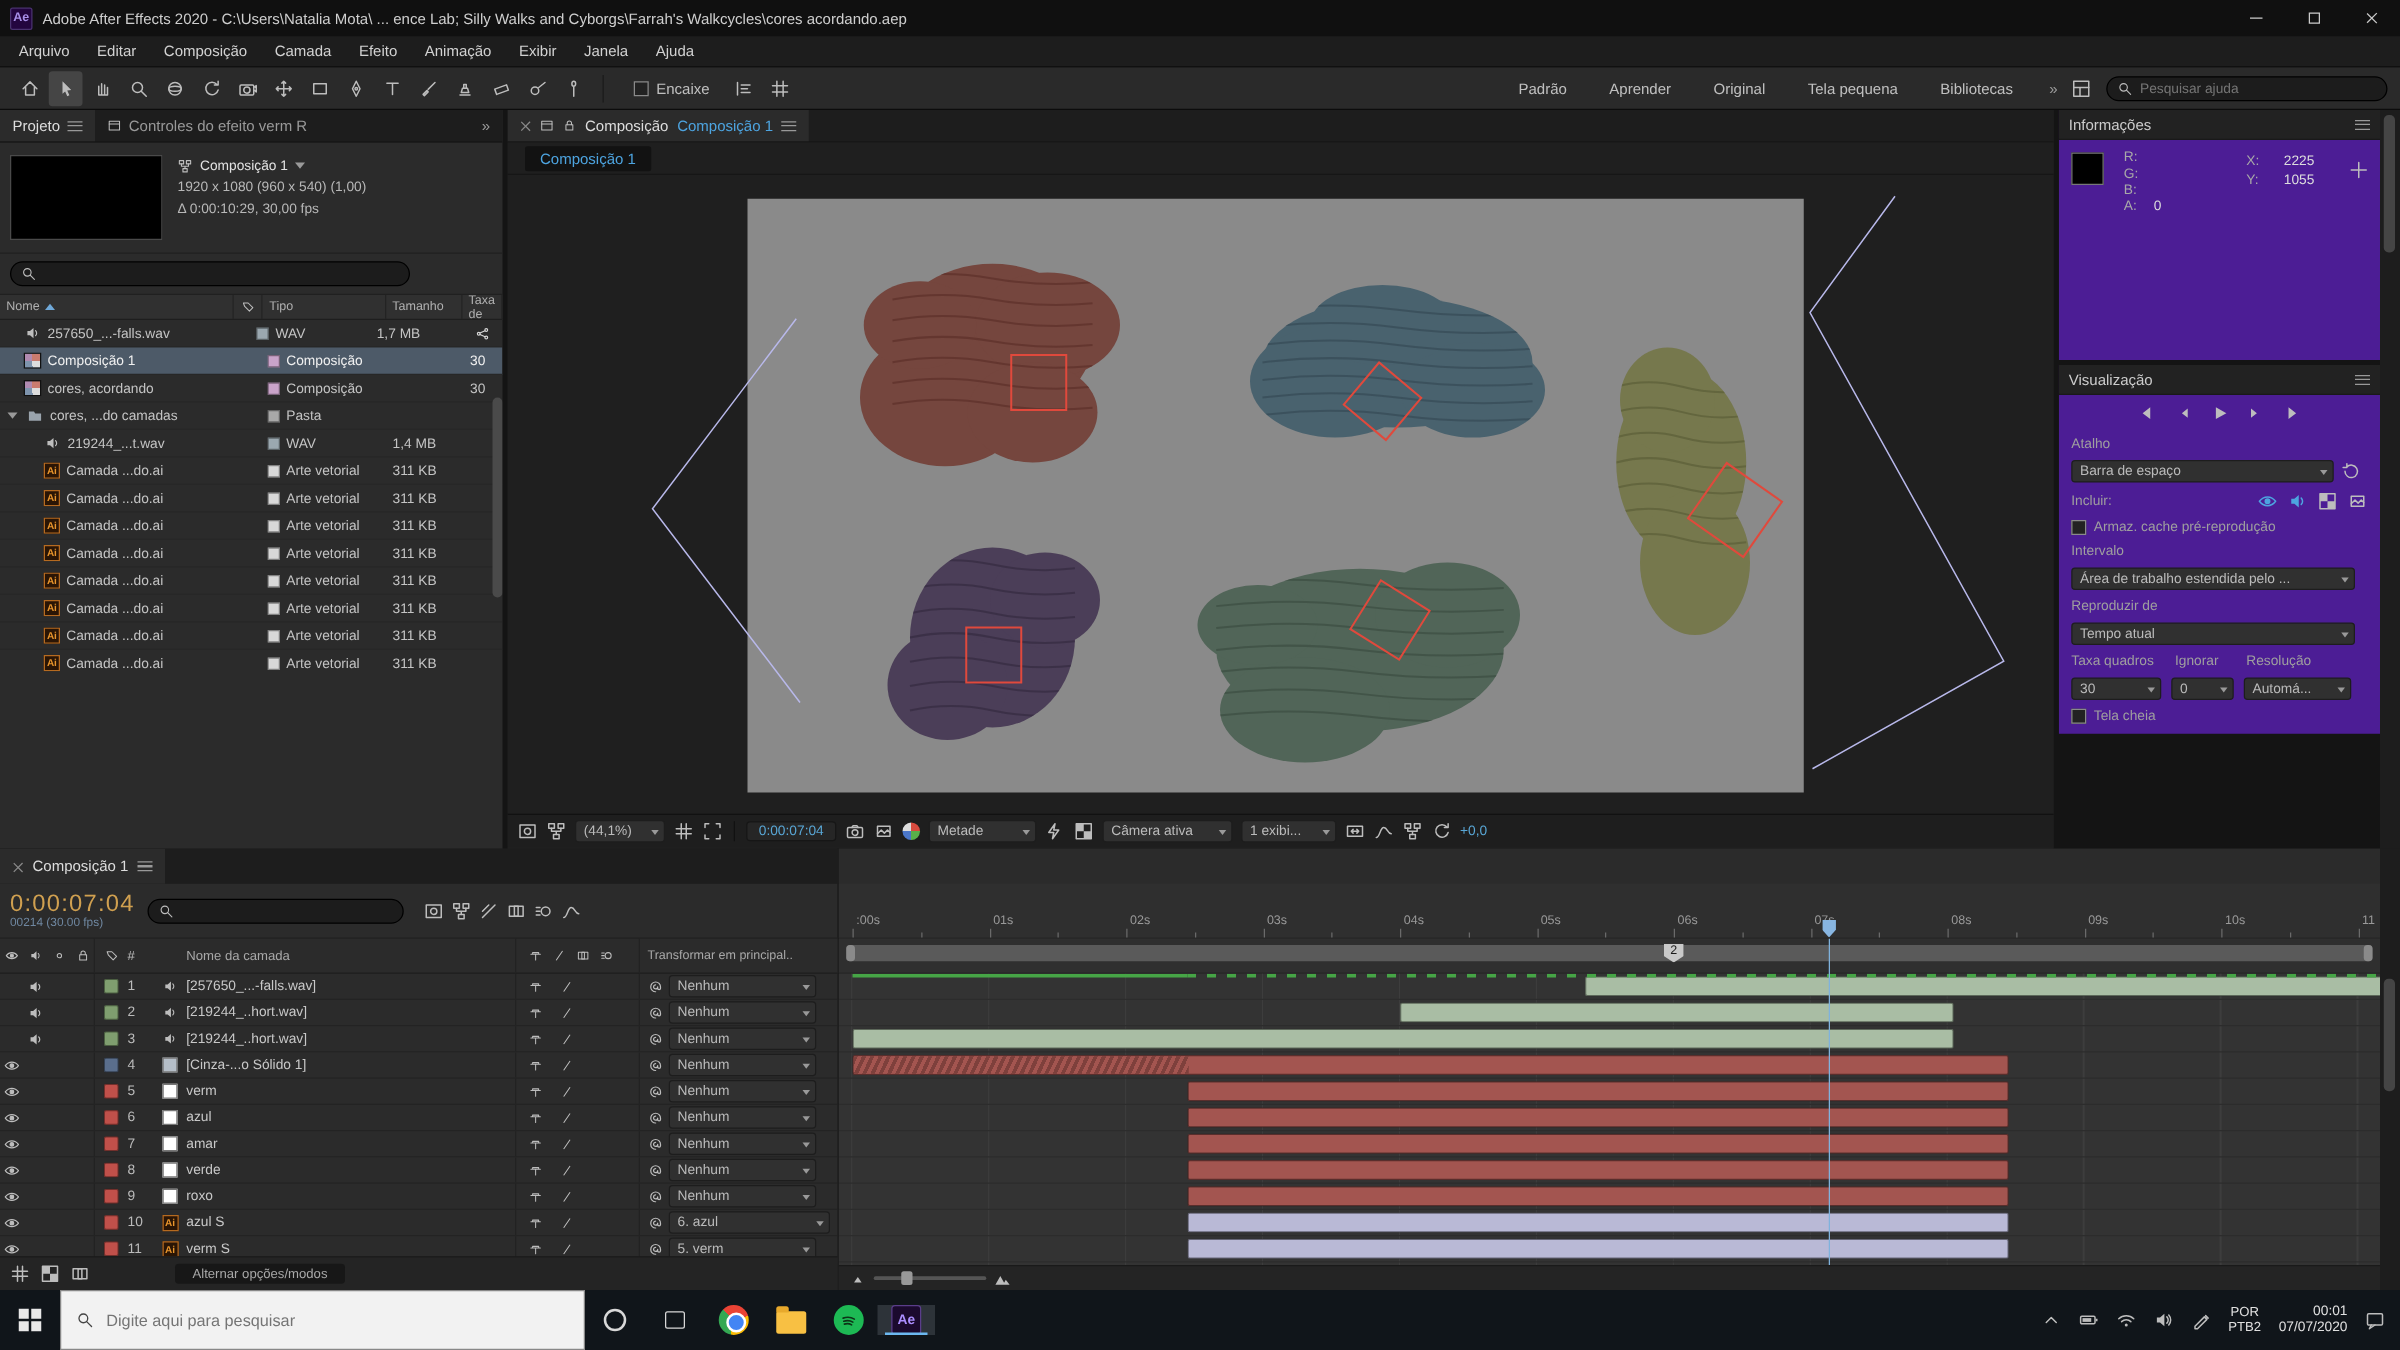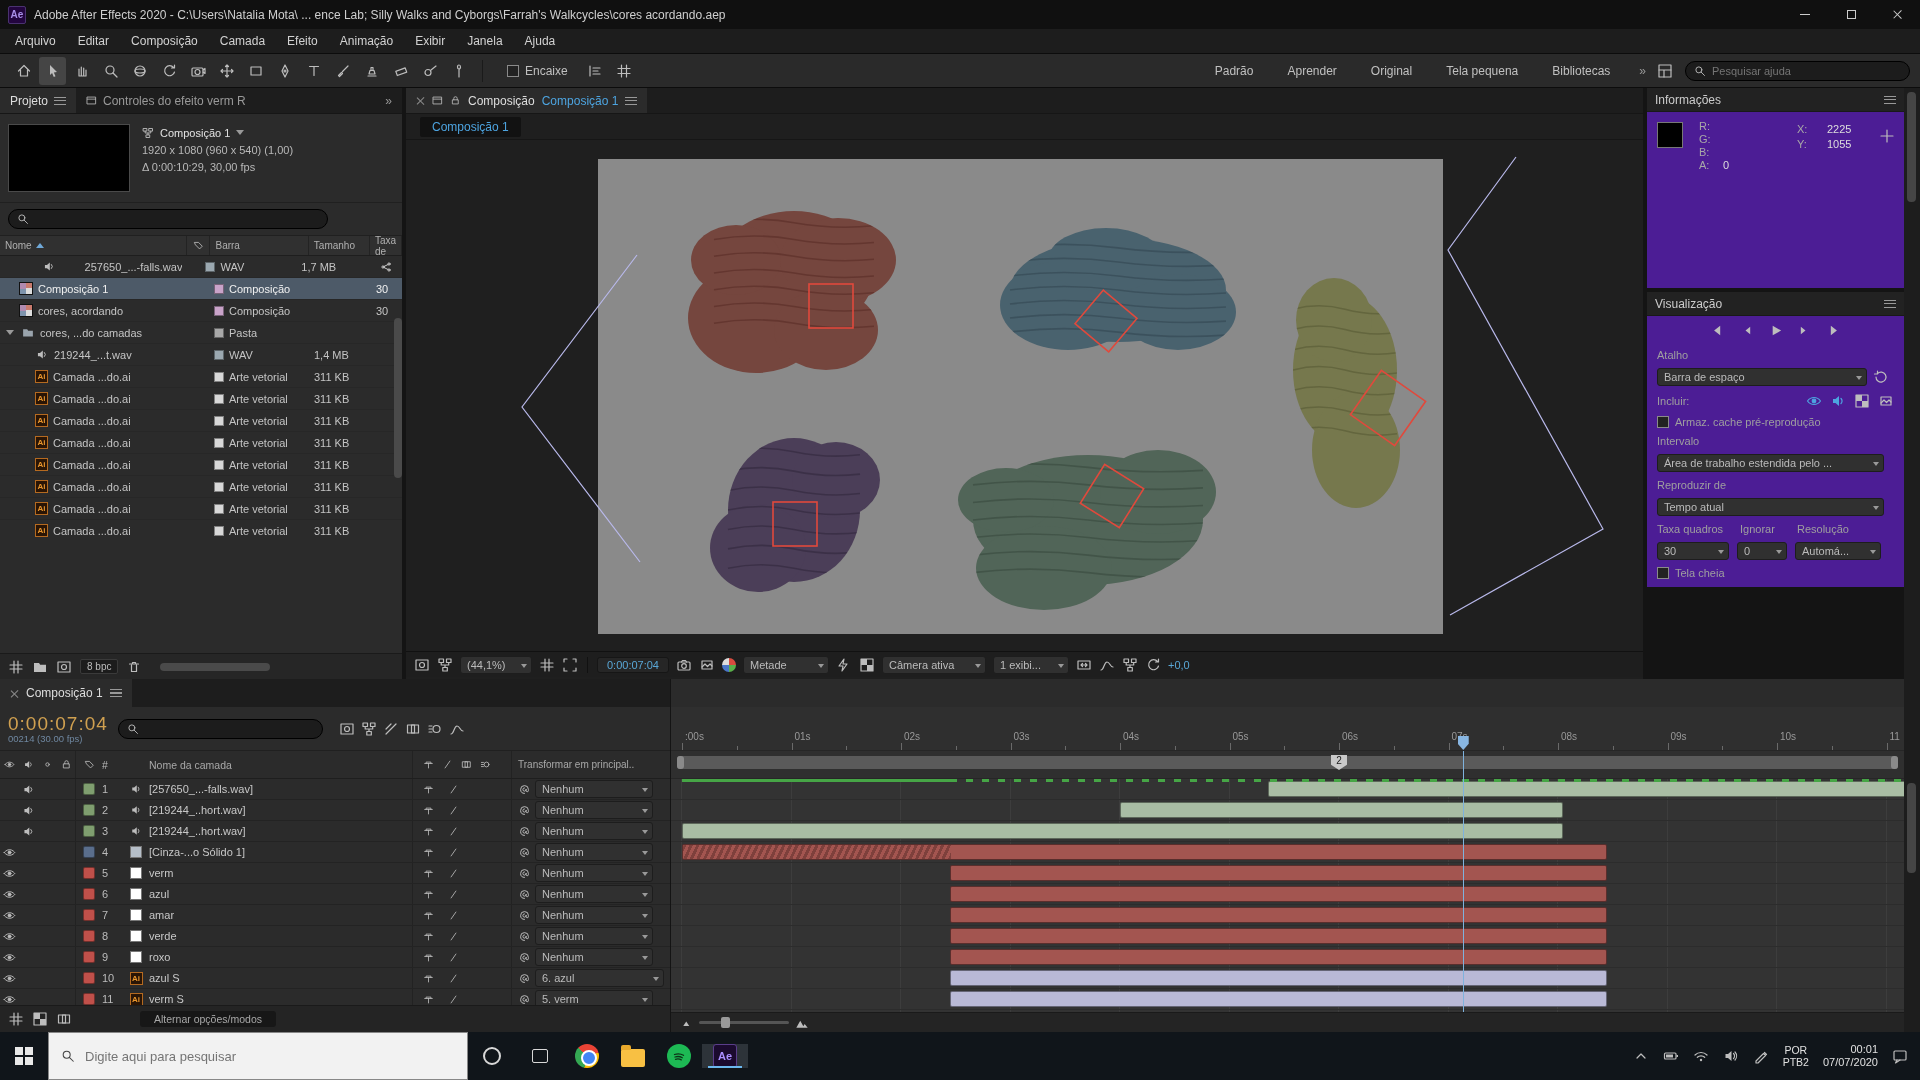--- a/index.html
+++ b/index.html
@@ -438,27 +438,27 @@
     </div>
     <div id="phead">
         <div class="phc ph-name">Nome<span class="sortarrow"></span></div>
         <div class="phc ph-tag">
           <span class="ic" style="width: 11px; height: 11px;">
             <svg viewBox="0 0 16 16">
               <path d="M2.5 3.5h5.5l5.5 5.5-4 4-5.5-5.5z"></path>
             </svg>
           </span>
         </div>
-        <div class="phc ph-type">Barra</div>
+        <div class="phc ph-type">Tipo</div>
         <div class="phc ph-size">Tamanho</div>
         <div class="phc ph-rate">Taxa de</div>
       </div>
     <div id="prows">
         <div class="prow">
-          <div class="pc-name" style="padding-left: 6px; justify-content: space-between;">
+          <div class="pc-name" style="padding-left: 6px;">
             <span class="expander-sp"></span>
             <span class="ic fi">
               <svg viewBox="0 0 16 16">
                 <path d="M3 6v4h2.5L9 13V3L5.5 6z" fill="currentColor" stroke="none"></path>
                 <path d="M11 5.5a3.5 3.5 0 0 1 0 5"></path>
               </svg>
             </span>
             <span>257650_...-falls.wav</span>
           </div>
           <div class="pc-tag"></div>
@@ -649,45 +649,20 @@
           <div class="pc-tag"></div>
           <div class="pc-type">
             <span class="chip" style="background: rgb(216, 216, 216);"></span>
             <span>Arte vetorial</span>
           </div>
           <div class="pc-size">311 KB</div>
           <div class="pc-rate"></div>
         </div>
       </div>
     <div class="vscroll"></div>
-    <div class="pfoot">
-      <span class="ic" id="pf-ic1">
-          <svg viewBox="0 0 16 16">
-            <path d="M2 6h12M2 10h12M6 2v12M10 2v12"></path>
-          </svg>
-        </span>
-      <span class="ic" id="pf-ic2">
-          <svg viewBox="0 0 16 16">
-            <path d="M2 4h5l1.2 1.8H14V13H2z" fill="currentColor" stroke="none"></path>
-          </svg>
-        </span>
-      <span class="ic" id="pf-ic3">
-          <svg viewBox="0 0 16 16">
-            <rect x="2" y="3" width="12" height="10"></rect>
-            <circle cx="8" cy="8" r="2.5"></circle>
-          </svg>
-        </span>
-      <span class="bpc">8 bpc</span>
-      <span class="ic" id="pf-ic4">
-          <svg viewBox="0 0 16 16">
-            <path d="M5.5 6v6.5h5V6M3.5 5h9M6.5 5V3.5h3V5"></path>
-          </svg>
-        </span>
-      <span class="hscroll"></span>
-    </div>
   </div>
 
   <div class="panel" id="viewer">
     <div class="ptabbar">
       <div class="ptab active" style="gap:7px">
         <span class="x-icon"></span>
         <span class="ic" id="v-panel-ic" style="width:11px;height:11px">
             <svg viewBox="0 0 16 16">
               <rect x="2" y="3" width="12" height="10"></rect>
               <path d="M2 6h12"></path>

